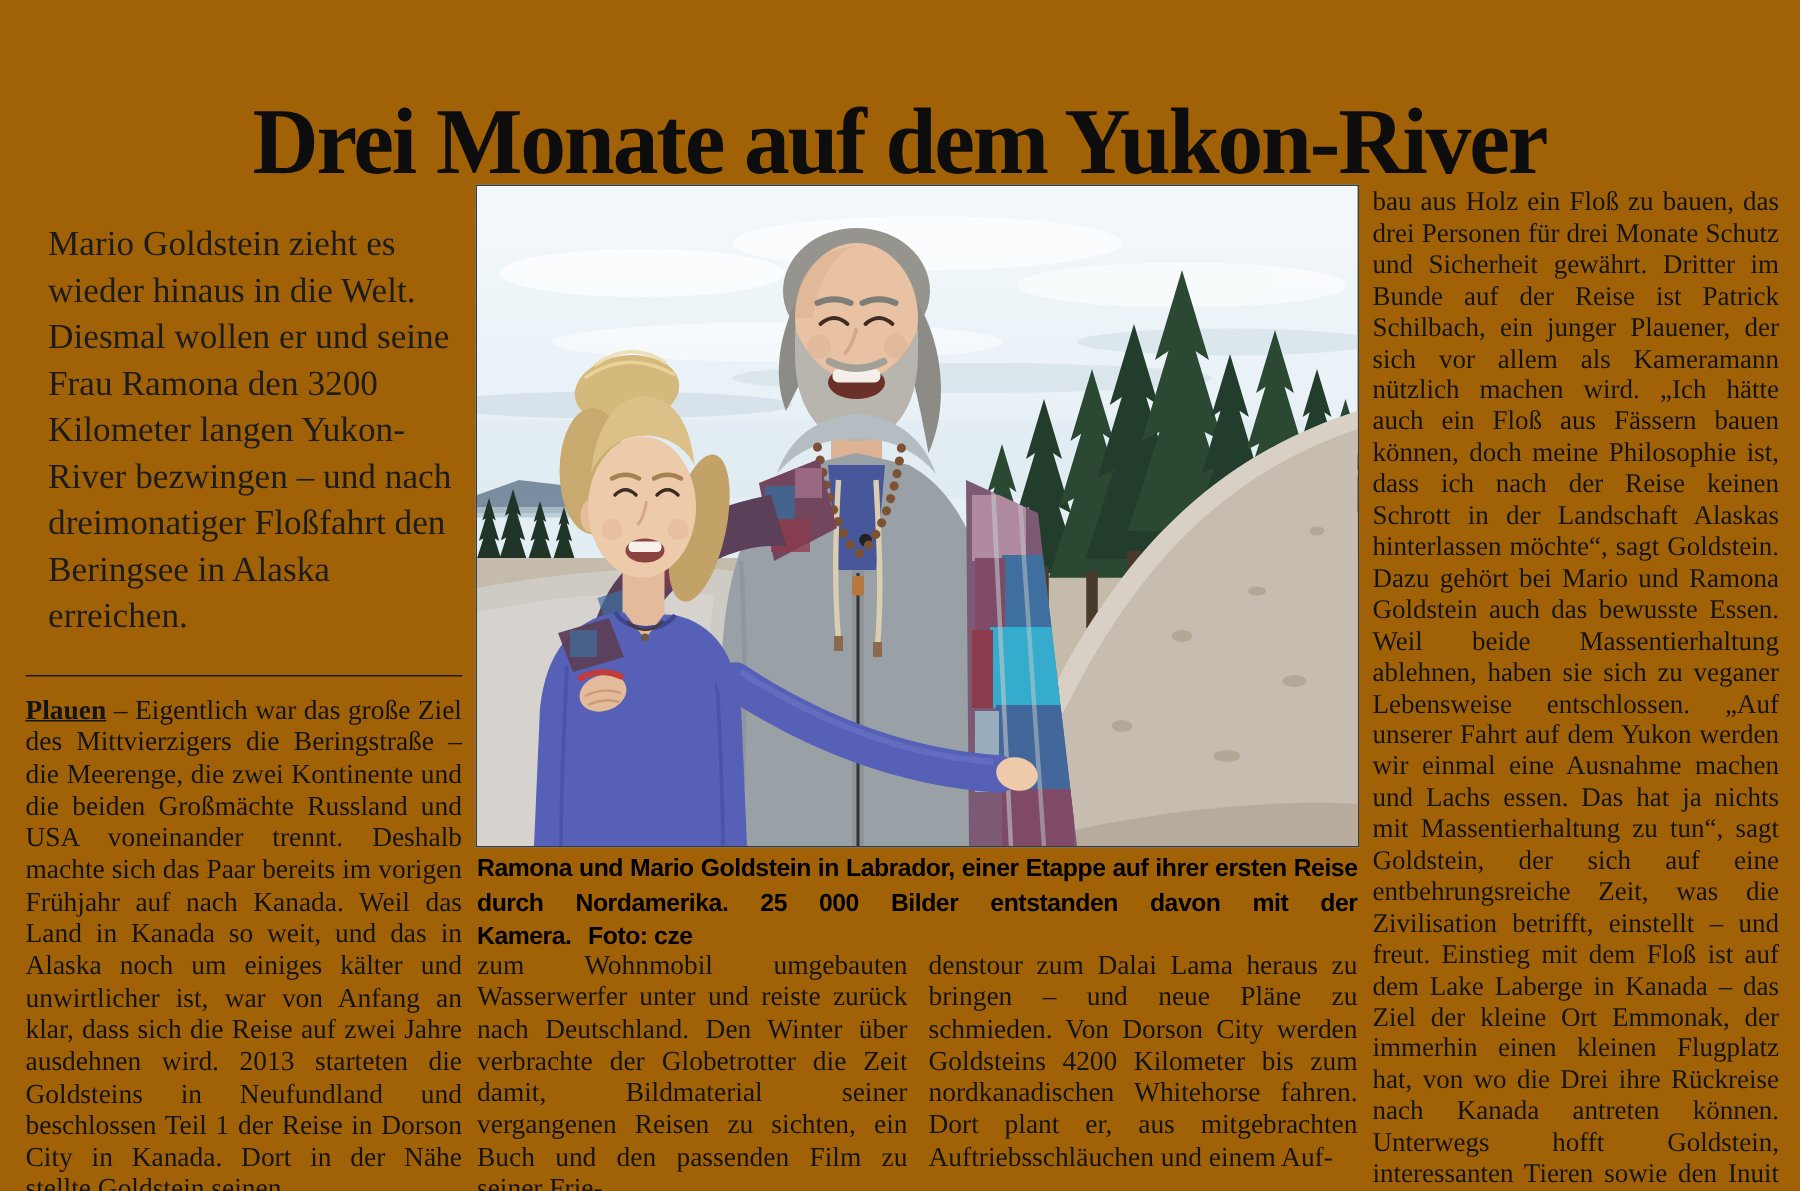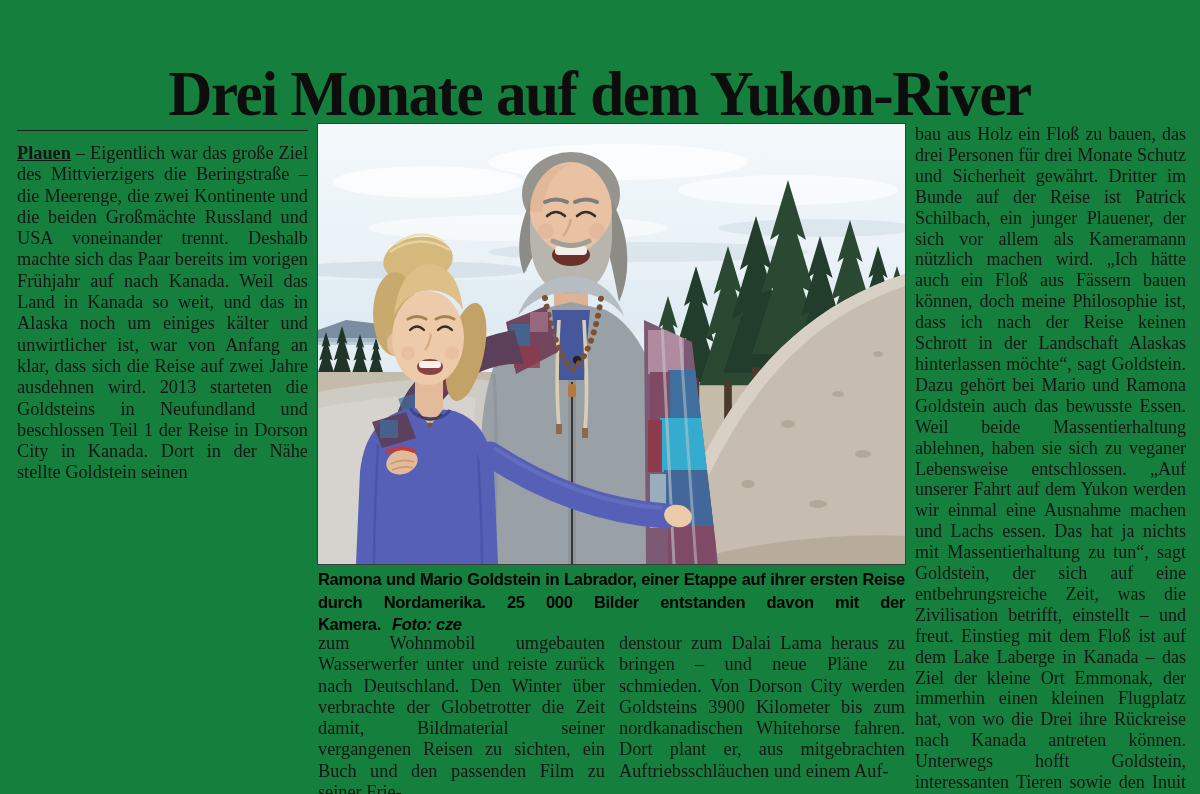--- a/index.html
+++ b/index.html
@@ -1,18 +1,18 @@
 <!DOCTYPE html>
 <html lang="de"><head>
 <meta charset="utf-8">
 <style>
   html,body{margin:0;padding:0;background:#e8e8e8;}
   .page{
     position:relative; width:1200px; height:794px; margin:0 auto;
-    background:#15803d; overflow:hidden; color:#1a1a1a;
+    background:#a16207; overflow:hidden; color:#1a1a1a;
     font-family:"Liberation Serif", serif;
   }
   
   .headline{
     position:absolute; top:16px; left:0; width:1200px; text-align:center;
     font-family:"Liberation Serif", serif; font-weight:700; font-size:63px;
     letter-spacing:-1.5px; color:#0d0d0d; white-space:nowrap;
   }
   .headline .squeeze{display:inline-block; transform:scaleX(.97); transform-origin:center;}
   
@@ -34,36 +34,37 @@
   
   .photo{position:absolute; left:317px; top:123px; width:587px; height:440px;
     border:1px solid #3c3c3c; background:#e8eef2;}
   .photo svg{display:block;}
   .caption{
     position:absolute; left:318px; top:568px; width:587px;
     font-family:"Liberation Sans", sans-serif; font-weight:700;
     font-size:16.5px; line-height:22.5px; letter-spacing:-.3px; color:#000;
     text-align:justify;
   }
-  .credit{font-style:italic; font-weight:700; margin-left:11px; white-space:nowrap;}
+  .credit{font-weight:700; margin-left:11px; white-space:nowrap;}
   
   .col2{position:absolute; left:318px; top:633px; width:287px;}
   .col3{position:absolute; left:619px; top:633px; width:286px;}
   
   .col4{position:absolute; left:915px; top:124px; width:271px;}
   .col4 .bodytext{font-size:18px; line-height:20.9px;}
 </style>
 </head>
 <body>
 
 <div class="page">
 
   <h1 class="headline"><span class="squeeze">Drei Monate auf dem Yukon-River</span></h1>
 
   <div class="col1">
+    <p class="lead">Mario Goldstein zieht es wieder hinaus in die Welt. Diesmal wollen er und seine Frau Ramona den 3200 Kilometer langen Yukon-River bezwingen – und nach dreimonatiger Floßfahrt den Beringsee in Alaska erreichen.</p>
     <hr class="byline-rule">
     <p class="bodytext"><span class="dateline">Plauen</span> <span>– Eigentlich war das große Ziel des Mittvierzigers die Beringstraße – die Meerenge, die zwei Kontinente und die beiden Großmächte Russland und USA voneinander trennt. Deshalb machte sich das Paar bereits im vorigen Frühjahr auf nach Kanada. Weil das Land in Kanada so weit, und das in Alaska noch um einiges kälter und unwirtlicher ist, war von Anfang an klar, dass sich die Reise auf zwei Jahre ausdehnen wird. 2013 starteten die Goldsteins in Neufundland und beschlossen Teil 1 der Reise in Dorson City in Kanada. Dort in der Nähe stellte Goldstein seinen</span></p>
   </div>
 
   <figure class="photo" style="margin:0">
     <svg width="587" height="440" viewBox="0 0 587 440" aria-hidden="true">
       <defs>
         <linearGradient id="sky" x1="0" y1="0" x2="0" y2="1">
           <stop offset="0" stop-color="#f3f8fb"></stop>
           <stop offset="0.55" stop-color="#e2edf4"></stop>
@@ -248,20 +249,20 @@
       </g>
     </svg>
   </figure>
 
   <div class="caption"><span>Ramona und Mario Goldstein in Labrador, einer Etappe auf ihrer ersten Reise durch Nordamerika. 25 000 Bilder entstanden davon mit der Kamera.</span><span class="credit">Foto: cze</span></div>
 
   <div class="col2">
     <p class="bodytext" style="margin:0">zum Wohnmobil umgebauten Wasserwerfer unter und reiste zurück nach Deutschland. Den Winter über verbrachte der Globetrotter die Zeit damit, Bildmaterial seiner vergangenen Reisen zu sichten, ein Buch und den passenden Film zu seiner Frie-</p>
   </div>
   <div class="col3">
-    <p class="bodytext" style="margin:0">denstour zum Dalai Lama heraus zu bringen – und neue Pläne zu schmieden. Von Dorson City werden Goldsteins 3900 Kilometer bis zum nordkanadischen Whitehorse fahren. Dort plant er, aus mitgebrachten Auftriebsschläuchen und einem Auf-</p>
+    <p class="bodytext" style="margin:0">denstour zum Dalai Lama heraus zu bringen – und neue Pläne zu schmieden. Von Dorson City werden Goldsteins 4200 Kilometer bis zum nordkanadischen Whitehorse fahren. Dort plant er, aus mitgebrachten Auftriebsschläuchen und einem Auf-</p>
   </div>
 
   <div class="col4">
     <p class="bodytext" style="margin:0">bau aus Holz ein Floß zu bauen, das drei Personen für drei Monate Schutz und Sicherheit gewährt. Dritter im Bunde auf der Reise ist Patrick Schilbach, ein junger Plauener, der sich vor allem als Kameramann nützlich machen wird. „Ich hätte auch ein Floß aus Fässern bauen können, doch meine Philosophie ist, dass ich nach der Reise keinen Schrott in der Landschaft Alaskas hinterlassen möchte“, sagt Goldstein. Dazu gehört bei Mario und Ramona Goldstein auch das bewusste Essen. Weil beide Massentierhaltung ablehnen, haben sie sich zu veganer Lebensweise entschlossen. „Auf unserer Fahrt auf dem Yukon werden wir einmal eine Ausnahme machen und Lachs essen. Das hat ja nichts mit Massentierhaltung zu tun“, sagt Goldstein, der sich auf eine entbehrungsreiche Zeit, was die Zivilisation betrifft, einstellt – und freut. Einstieg mit dem Floß ist auf dem Lake Laberge in Kanada – das Ziel der kleine Ort Emmonak, der immerhin einen kleinen Flugplatz hat, von wo die Drei ihre Rückreise nach Kanada antreten können. Unterwegs hofft Goldstein, interessanten Tieren sowie den Inuit aus Alaska zu begegnen.</p>
   </div>
 
 </div>
 
 </body></html>

